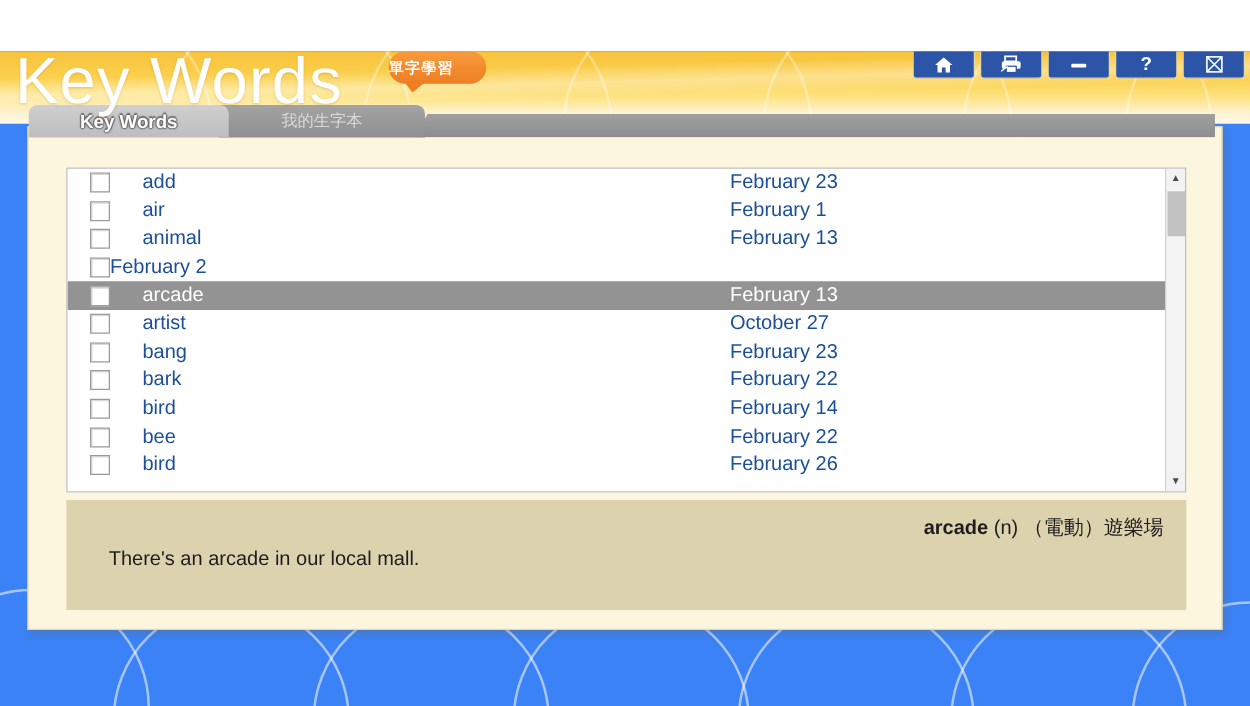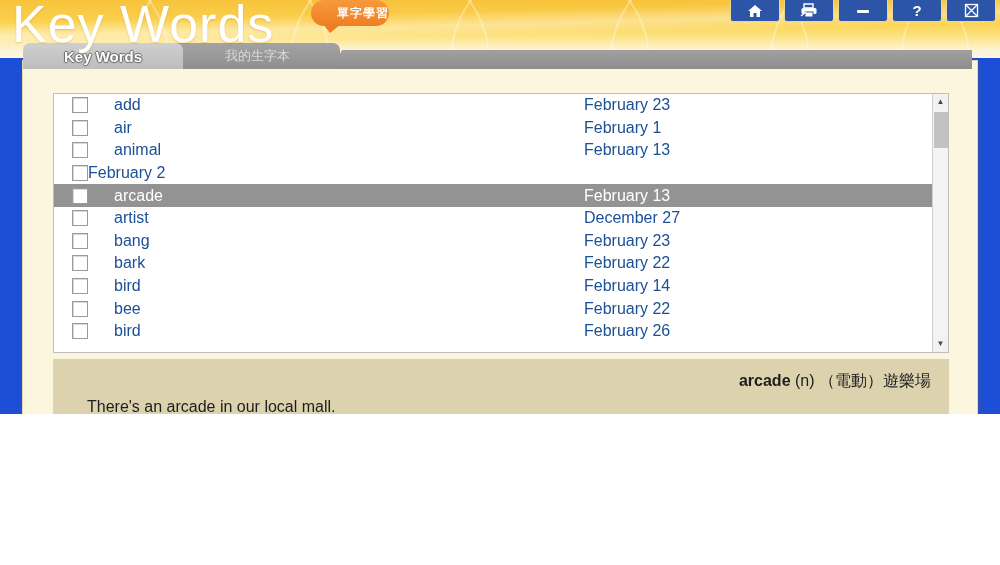--- a/index.html
+++ b/index.html
@@ -7,23 +7,24 @@
   html, body {
     width: 1000px;
     height: 565px;
     overflow: hidden;
     font-family: "Liberation Sans", sans-serif;
   }
 
   #app {
     position: relative;
     width: 1000px;
-    height: 414px;
-    background: #1d4ed8;
+    height: 524px;
+    background: #3b82f6;
     overflow: hidden;
+    margin-top: 41px;
   }
 
   
   .deco-circles {
     position: absolute;
     inset: 0;
     pointer-events: none;
     z-index: 1;
   }
   .deco-circles .c {
@@ -88,21 +89,21 @@
     position: absolute;
     left: 311px;
     top: 0px;
     width: 78px;
     height: 26px;
     background: linear-gradient(180deg, #f79a3c 0%, #ef7e22 100%);
     border-radius: 13px;
     z-index: 5;
     display: flex;
     align-items: center;
-    justify-content: flex-end;
+    justify-content: flex-start;
   }
   .badge-text {
     font-size: 12px;
     color: #ffffff;
     font-weight: bold;
     letter-spacing: 1px;
   }
   .badge::after {
     content: "";
     position: absolute;
@@ -421,21 +422,21 @@
             <div class="row-date">February 2</div>
           </div>
           <div class="row selected">
             <div class="cb"></div>
             <div class="row-word">arcade</div>
             <div class="row-date">February 13</div>
           </div>
           <div class="row">
             <div class="cb"></div>
             <div class="row-word">artist</div>
-            <div class="row-date">December 27</div>
+            <div class="row-date">October 27</div>
           </div>
           <div class="row">
             <div class="cb"></div>
             <div class="row-word">bang</div>
             <div class="row-date">February 23</div>
           </div>
           <div class="row">
             <div class="cb"></div>
             <div class="row-word">bark</div>
             <div class="row-date">February 22</div>

